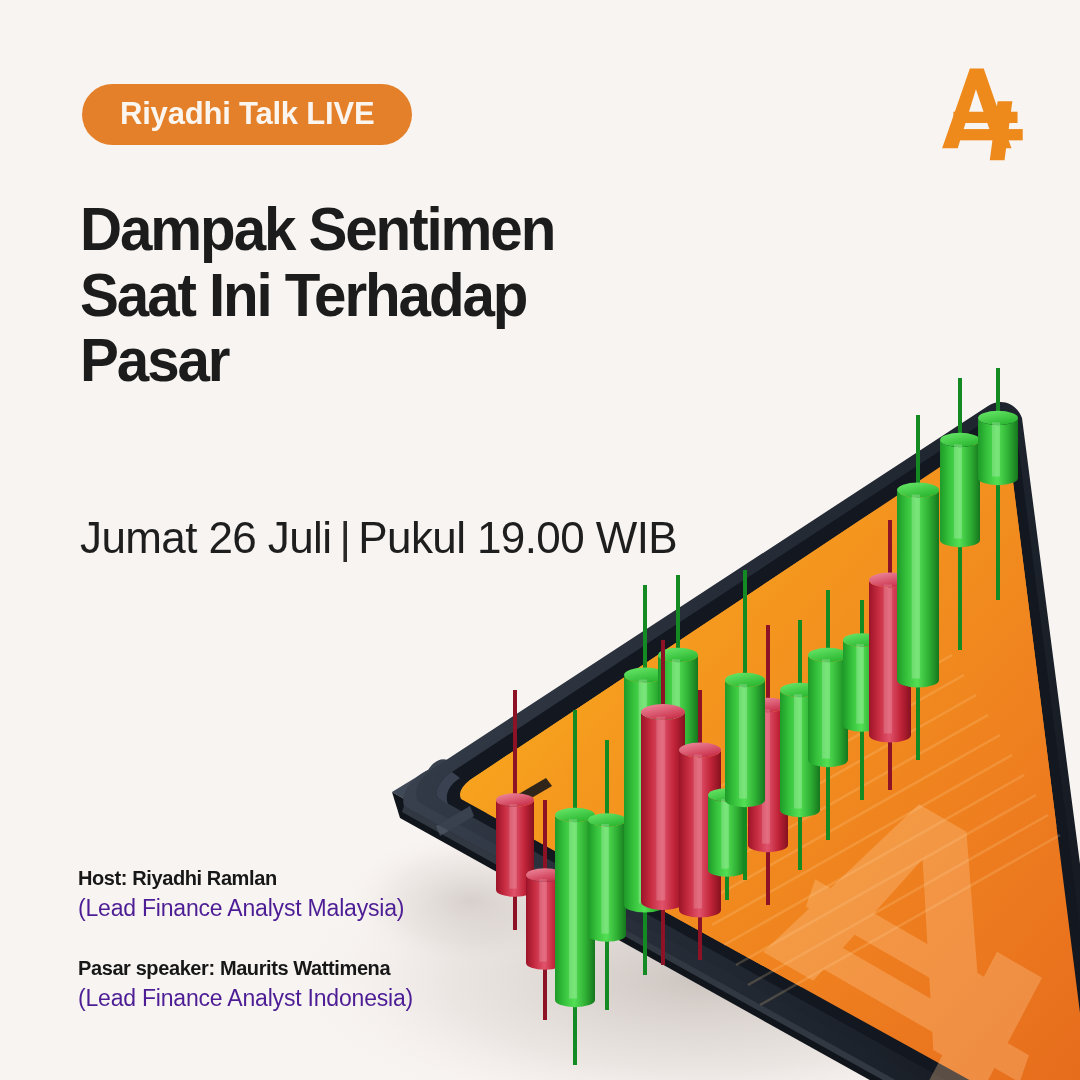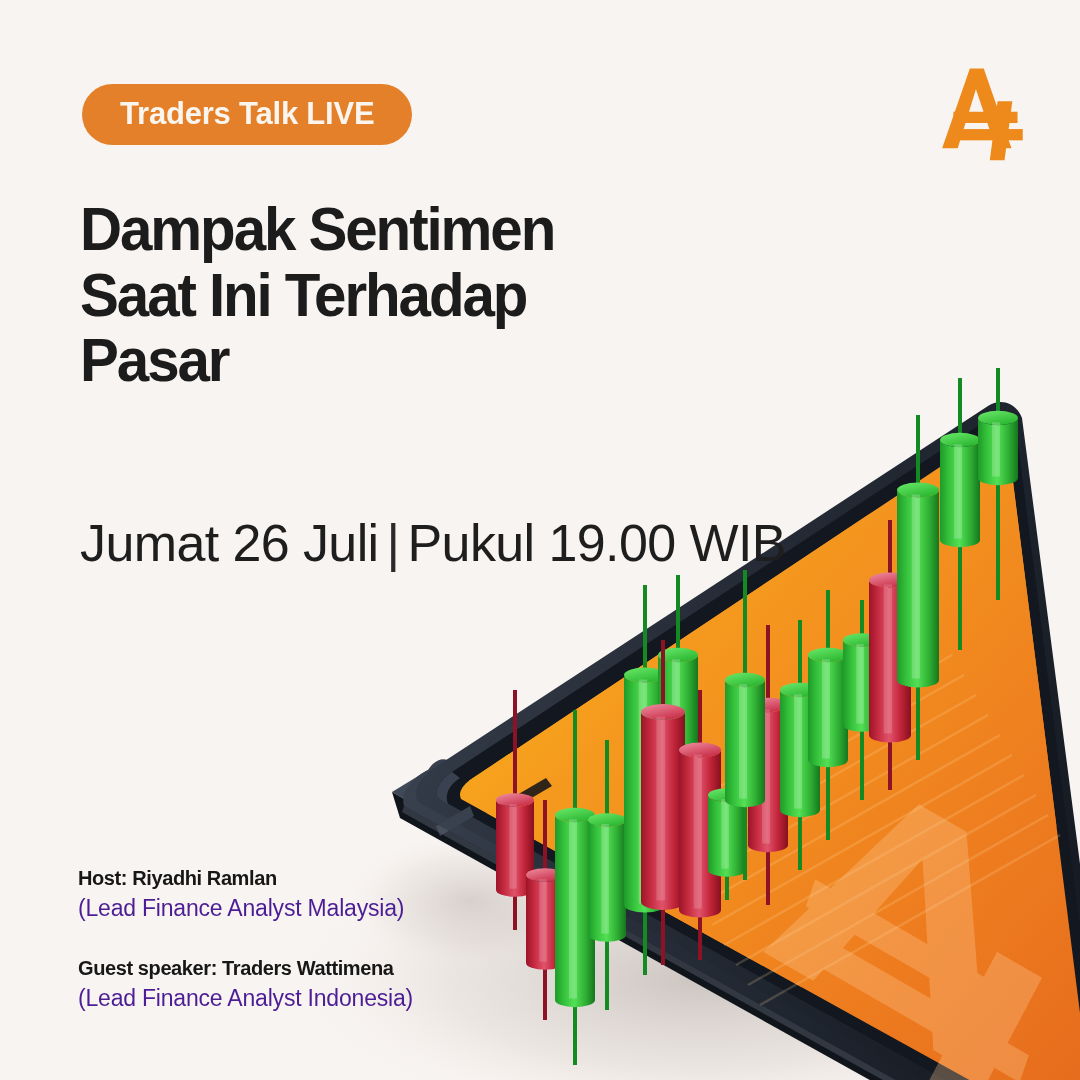--- a/index.html
+++ b/index.html
@@ -44,21 +44,21 @@
     font-size:62px;
     font-weight:bold;
     line-height:1.06;
     letter-spacing:-2.2px;
   }
   .headline .hl-line { display:block; transform:scaleX(0.94); transform-origin:left center; }
 
   .datetime {
     position:absolute; left:80px; top:513px;
     color:#1E1E1E;
-    font-size:52px;
+    font-size:44px;
     font-weight:400;
     letter-spacing:-0.6px;
     white-space:nowrap;
   }
   .datetime .sep { padding:0 8px; font-weight:300; color:#2A2A2A; }
 
   .credits { position:absolute; left:78px; top:866px; }
   .credit-block { margin-bottom:32px; }
   .credit-block:last-child { margin-bottom:0; }
   .credit-name {
@@ -376,39 +376,39 @@
             <ellipse cx="998" cy="418" rx="20" ry="7.199999999999999" fill="url(#greenTop)"></ellipse>
             <rect x="992" y="422.32" width="8" height="54.24" fill="#FFFFFF" opacity="0.22"></rect>
           </g>
         </g>
 
     </svg>
   </div>
 
   <div id="content">
 
-    <div class="badge">Traders Talk LIVE</div>
+    <div class="badge">Riyadhi Talk LIVE</div>
 
     <div class="headline">
       <span class="hl-line">Dampak Sentimen</span>
       <span class="hl-line">Saat Ini Terhadap</span>
       <span class="hl-line">Pasar</span>
     </div>
 
     <div class="datetime">
       <span>Jumat 26 Juli</span><span class="sep">|</span><span>Pukul 19.00 WIB</span>
     </div>
 
     <div class="credits">
       <div class="credit-block">
         <div class="credit-name">Host: Riyadhi Ramlan</div>
         <div class="credit-role">(Lead Finance Analyst Malaysia)</div>
       </div>
       <div class="credit-block">
-        <div class="credit-name">Guest speaker: Traders Wattimena</div>
+        <div class="credit-name">Pasar speaker: Maurits Wattimena</div>
         <div class="credit-role">(Lead Finance Analyst Indonesia)</div>
       </div>
     </div>
 
     <div class="logo">
       <svg viewBox="0 0 120 120" xmlns="http://www.w3.org/2000/svg">
         <g fill="#EE8A1C">
           <path d="M14,104 L46,12 L62,12 L94,104 L76,104 L53,36 L32,104 Z"></path>
           <rect x="27" y="62" width="74" height="13"></rect>
           <rect x="33" y="82" width="74" height="13"></rect>

